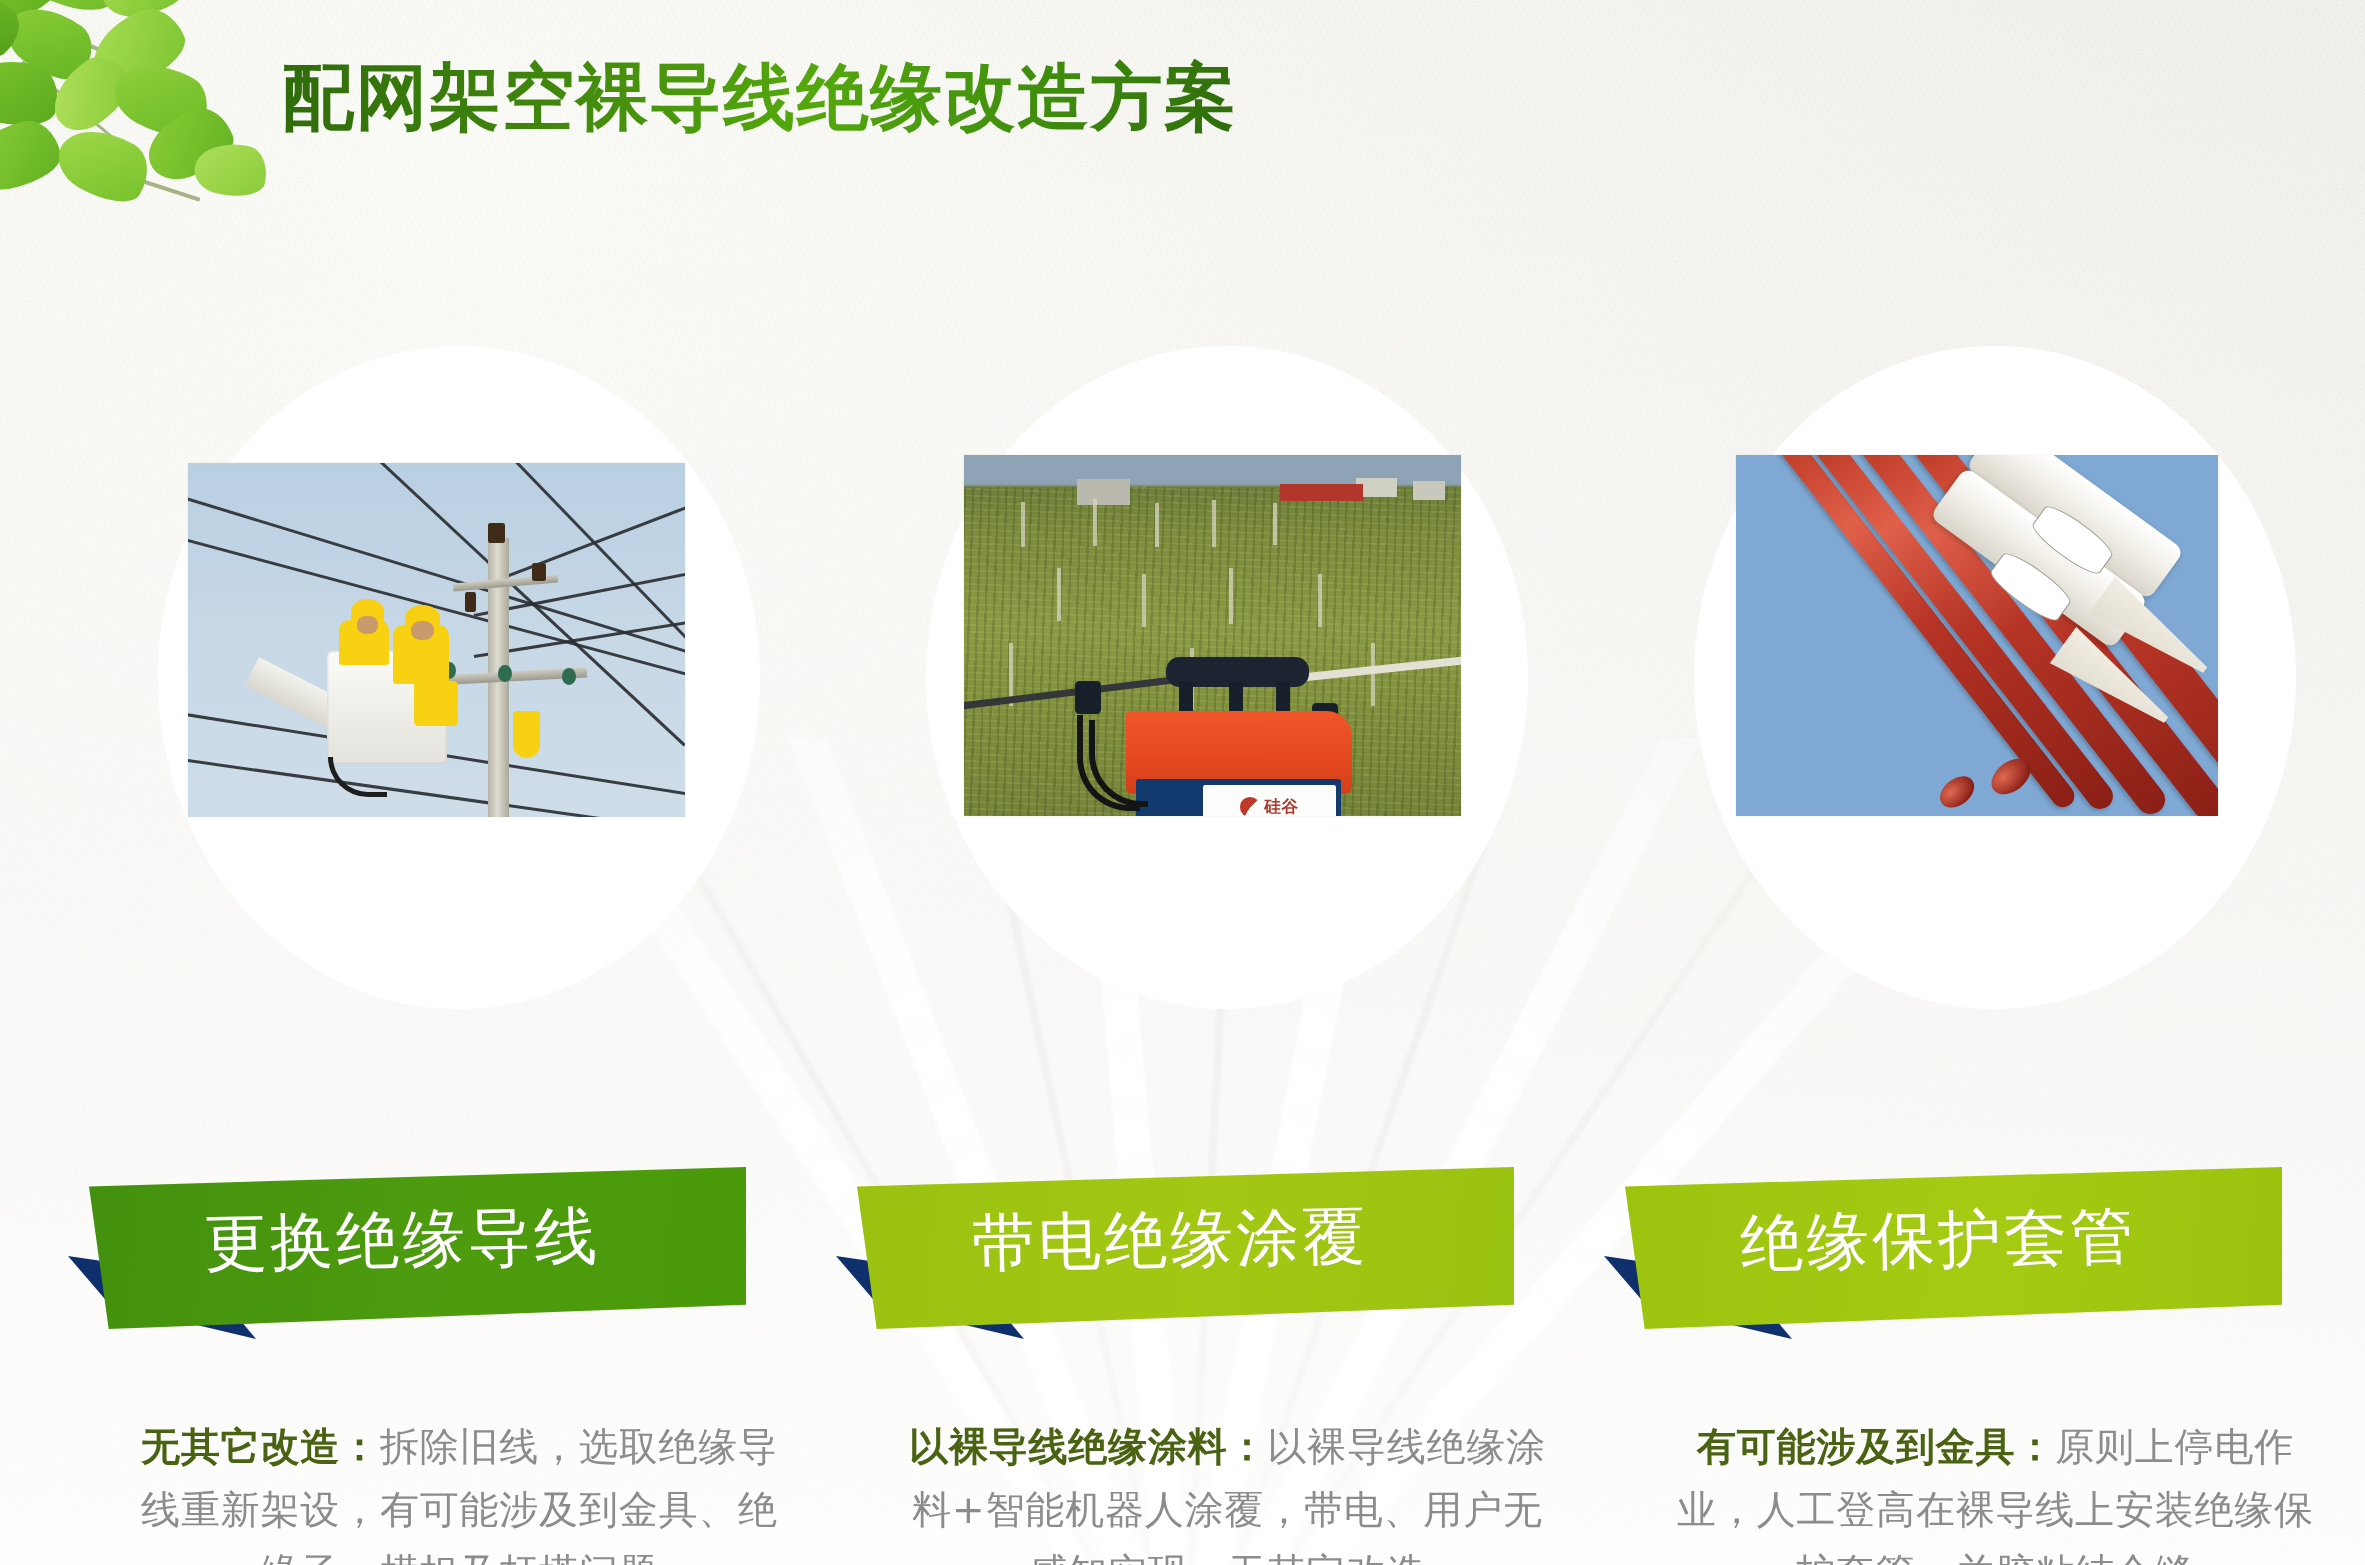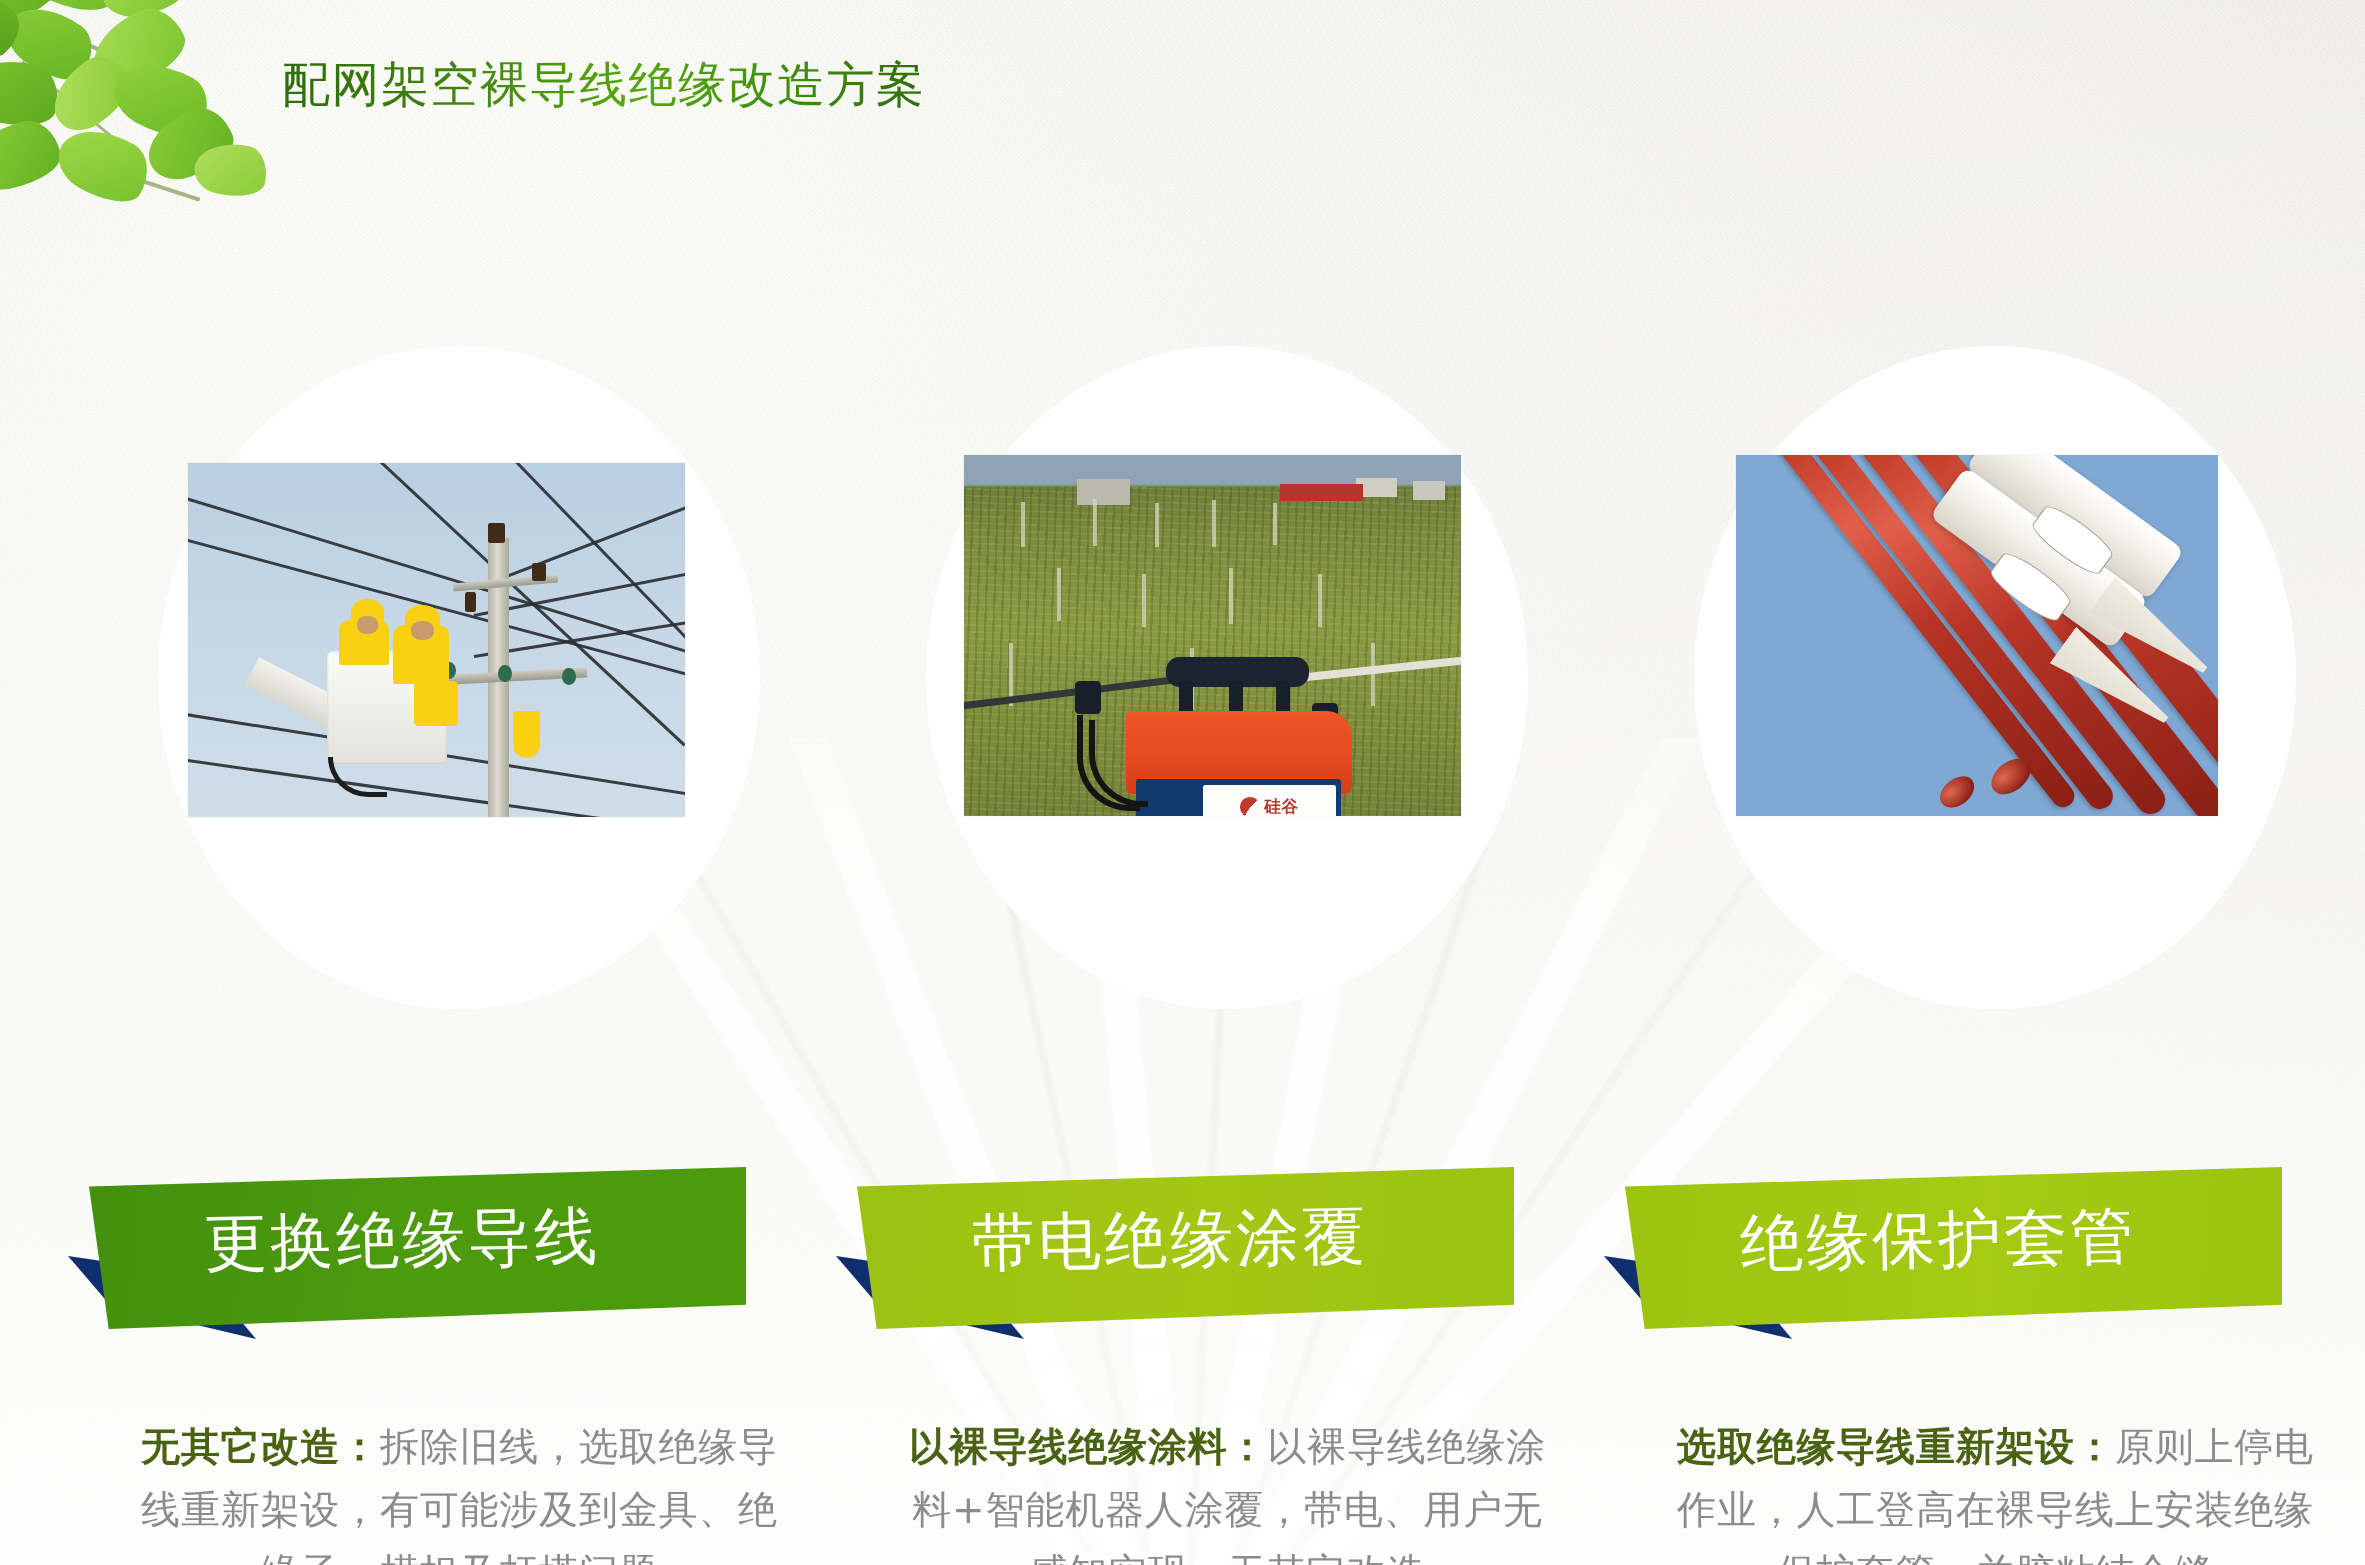--- a/index.html
+++ b/index.html
@@ -47,21 +47,21 @@
   }
 
   
   .leaves{position:absolute;left:-22.6px;top:-30px;width:324px;height:286px;}
   .leaf{position:absolute;border-radius:68% 32% 62% 38% / 58% 62% 38% 42%;}
   .twig{position:absolute;background:#a7b286;border-radius:1.5px;transform-origin:0 50%;}
 
   
   .title{
     position:absolute;left:282px;top:59px;
-    font-size:48px;font-weight:normal;letter-spacing:1.5px;
+    font-size:72px;font-weight:bold;letter-spacing:1.5px;
     line-height:1.08;white-space:nowrap;
     background:linear-gradient(100deg,#2f6b0b 0%,#3f840d 26%,#54a80d 55%,#3f8c0e 80%,#2f6b0b 100%);
     -webkit-background-clip:text;background-clip:text;color:transparent;
     text-shadow:none;
   }
 
   
   .cols{position:absolute;left:0;top:0;width:2366px;height:1565px;}
   .col{position:absolute;top:346px;width:723px;height:1175px;}
   .col.c1{left:98px;}
@@ -330,19 +330,19 @@
         <div class="nozzle" style="left:315px;top:193px;width:128px;height:68px;transform:rotate(36deg);"></div>
       </div>
 
       <div class="banner">
         <div class="tail"></div>
         <div class="sheet g3"></div>
         <div class="btxt">绝缘保护套管</div>
       </div>
 
       <div class="para">
-        <span class="lead">选取绝缘导线重新架设：</span><span>原则上停电作业，人工登高在裸导线上安装绝缘保护套管，并胶粘结合缝</span>
+        <span class="lead">有可能涉及到金具：</span><span>原则上停电作业，人工登高在裸导线上安装绝缘保护套管，并胶粘结合缝</span>
       </div>
     </div>
 
   </div>
 </div>
 
 
 </body></html>

